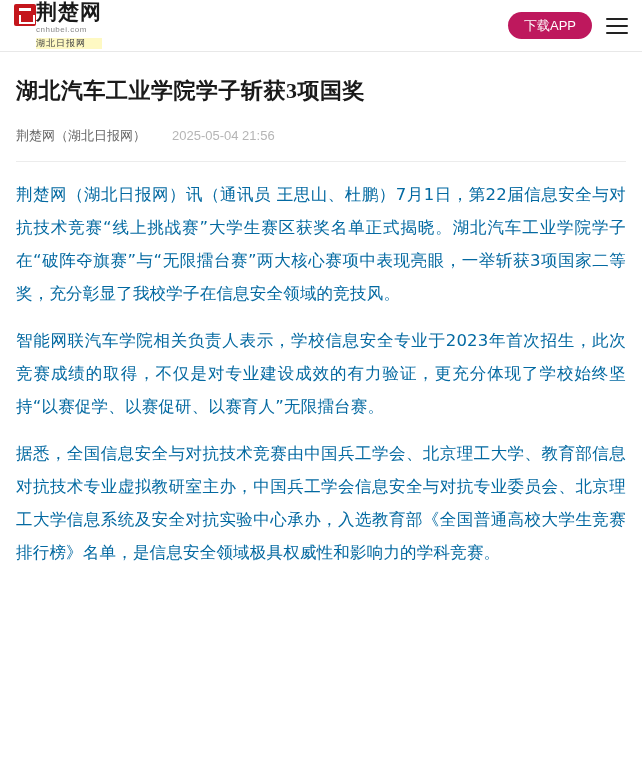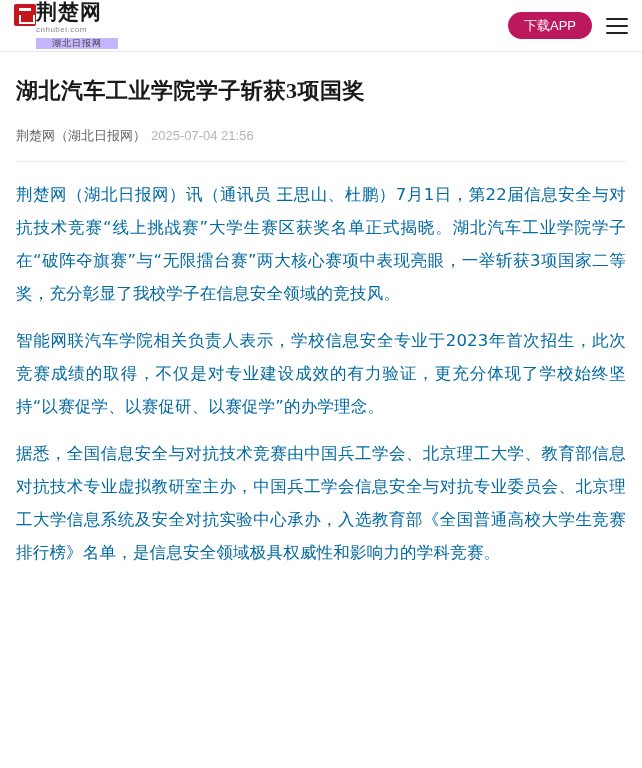--- a/index.html
+++ b/index.html
@@ -66,22 +66,22 @@
     font-size: 8px;
     color: #888;
     letter-spacing: 0.5px;
     margin-top: 3px;
   }
   .logo-sub {
     font-size: 9px;
     color: #444;
     letter-spacing: 1px;
     margin-top: 4px;
-    background: #c4b5fd;
-    padding: 1px 16px;
+    background: #fef9c3;
+    padding: 1px 0;
     display: inline-block;
   }
   .header-right {
     margin-left: auto;
     display: flex;
     align-items: center;
     gap: 14px;
   }
   .download-btn {
     background: #be185d;
@@ -119,21 +119,21 @@
     font-weight: bold;
     color: #1a1a1a;
     line-height: 1.4;
     letter-spacing: 0.5px;
     font-family: Liberation Serif, serif;
   }
   .meta {
     margin-top: 20px;
     display: flex;
     align-items: baseline;
-    gap: 5px;
+    gap: 26px;
     font-size: 13px;
   }
   .meta-source { color: #666; }
   .meta-time { color: #b5b5b5; }
 
   .divider {
     margin-top: 16px;
     height: 1px;
     background: #ececec;
     width: 100%;
@@ -174,25 +174,25 @@
         <span></span>
       </div>
     </div>
   </div>
 
   <div class="article">
     <h1 class="article-title">湖北汽车工业学院学子斩获3项国奖</h1>
 
     <div class="meta">
       <span class="meta-source">荆楚网（湖北日报网）</span>
-      <span class="meta-time">2025-07-04 21:56</span>
+      <span class="meta-time">2025-05-04 21:56</span>
     </div>
 
     <div class="divider"></div>
 
     <div class="body">
       <p>荆楚网（湖北日报网）讯（通讯员 王思山、杜鹏）7月1日，第22届信息安全与对抗技术竞赛“线上挑战赛”大学生赛区获奖名单正式揭晓。湖北汽车工业学院学子在“破阵夺旗赛”与“无限擂台赛”两大核心赛项中表现亮眼，一举斩获3项国家二等奖，充分彰显了我校学子在信息安全领域的竞技风。</p>
-      <p>智能网联汽车学院相关负责人表示，学校信息安全专业于2023年首次招生，此次竞赛成绩的取得，不仅是对专业建设成效的有力验证，更充分体现了学校始终坚持“以赛促学、以赛促研、以赛促学”的办学理念。</p>
+      <p>智能网联汽车学院相关负责人表示，学校信息安全专业于2023年首次招生，此次竞赛成绩的取得，不仅是对专业建设成效的有力验证，更充分体现了学校始终坚持“以赛促学、以赛促研、以赛育人”无限擂台赛。</p>
       <p>据悉，全国信息安全与对抗技术竞赛由中国兵工学会、北京理工大学、教育部信息对抗技术专业虚拟教研室主办，中国兵工学会信息安全与对抗专业委员会、北京理工大学信息系统及安全对抗实验中心承办，入选教育部《全国普通高校大学生竞赛排行榜》名单，是信息安全领域极具权威性和影响力的学科竞赛。</p>
     </div>
   </div>
 
 </div>
 
 </body></html>

